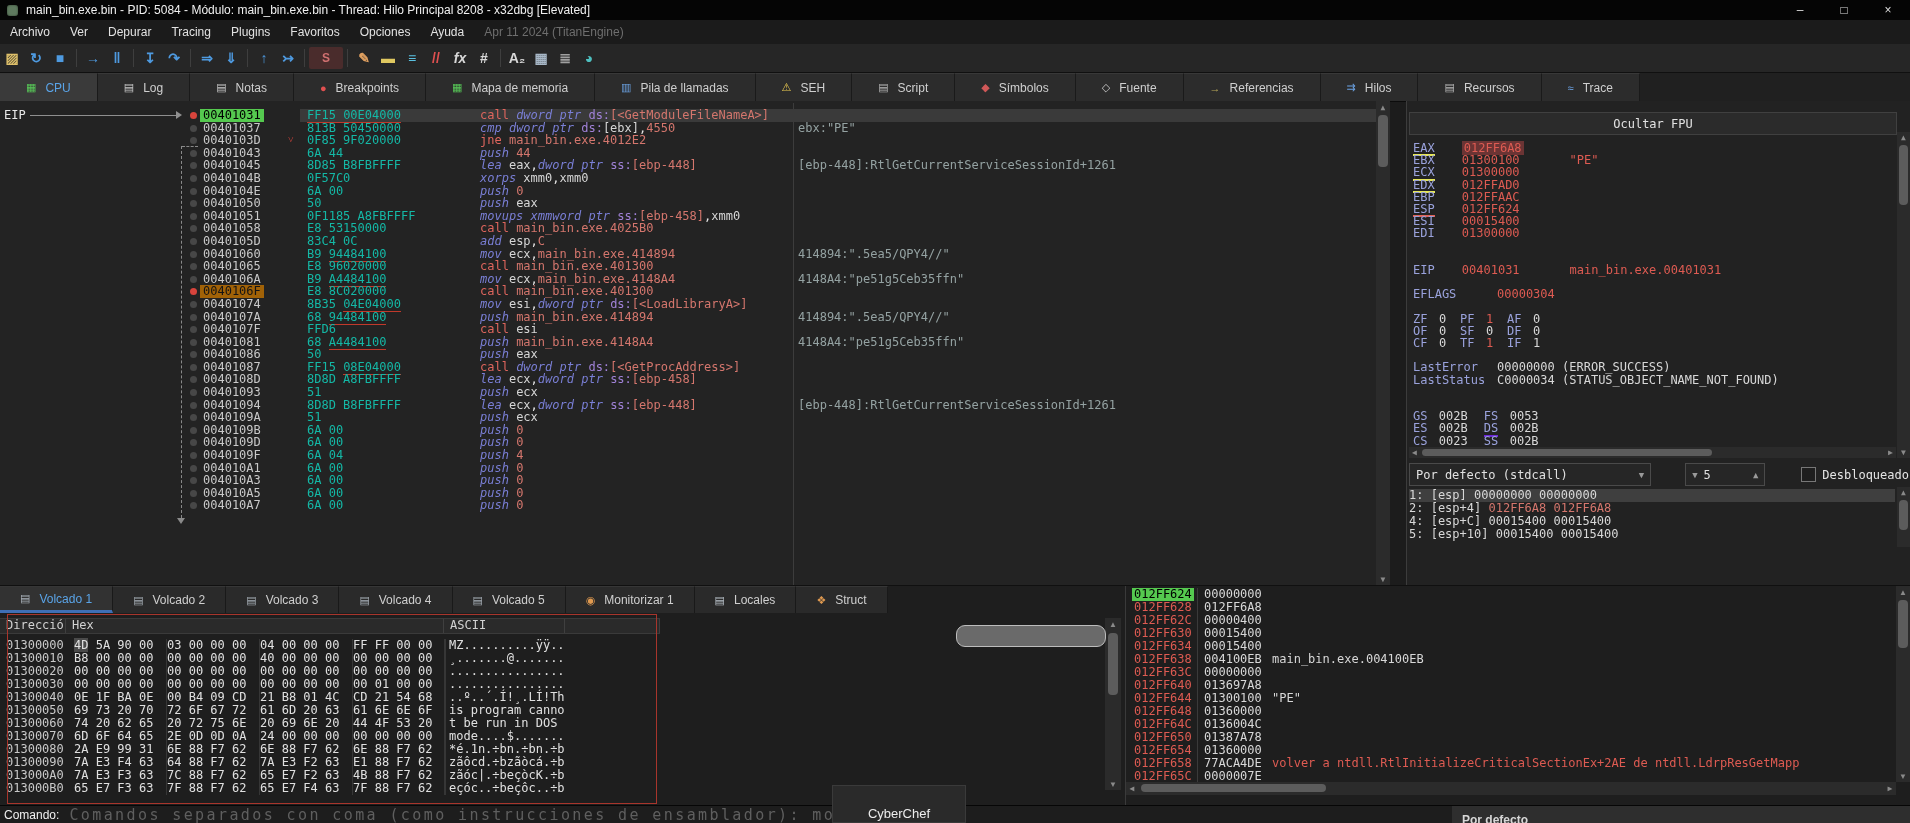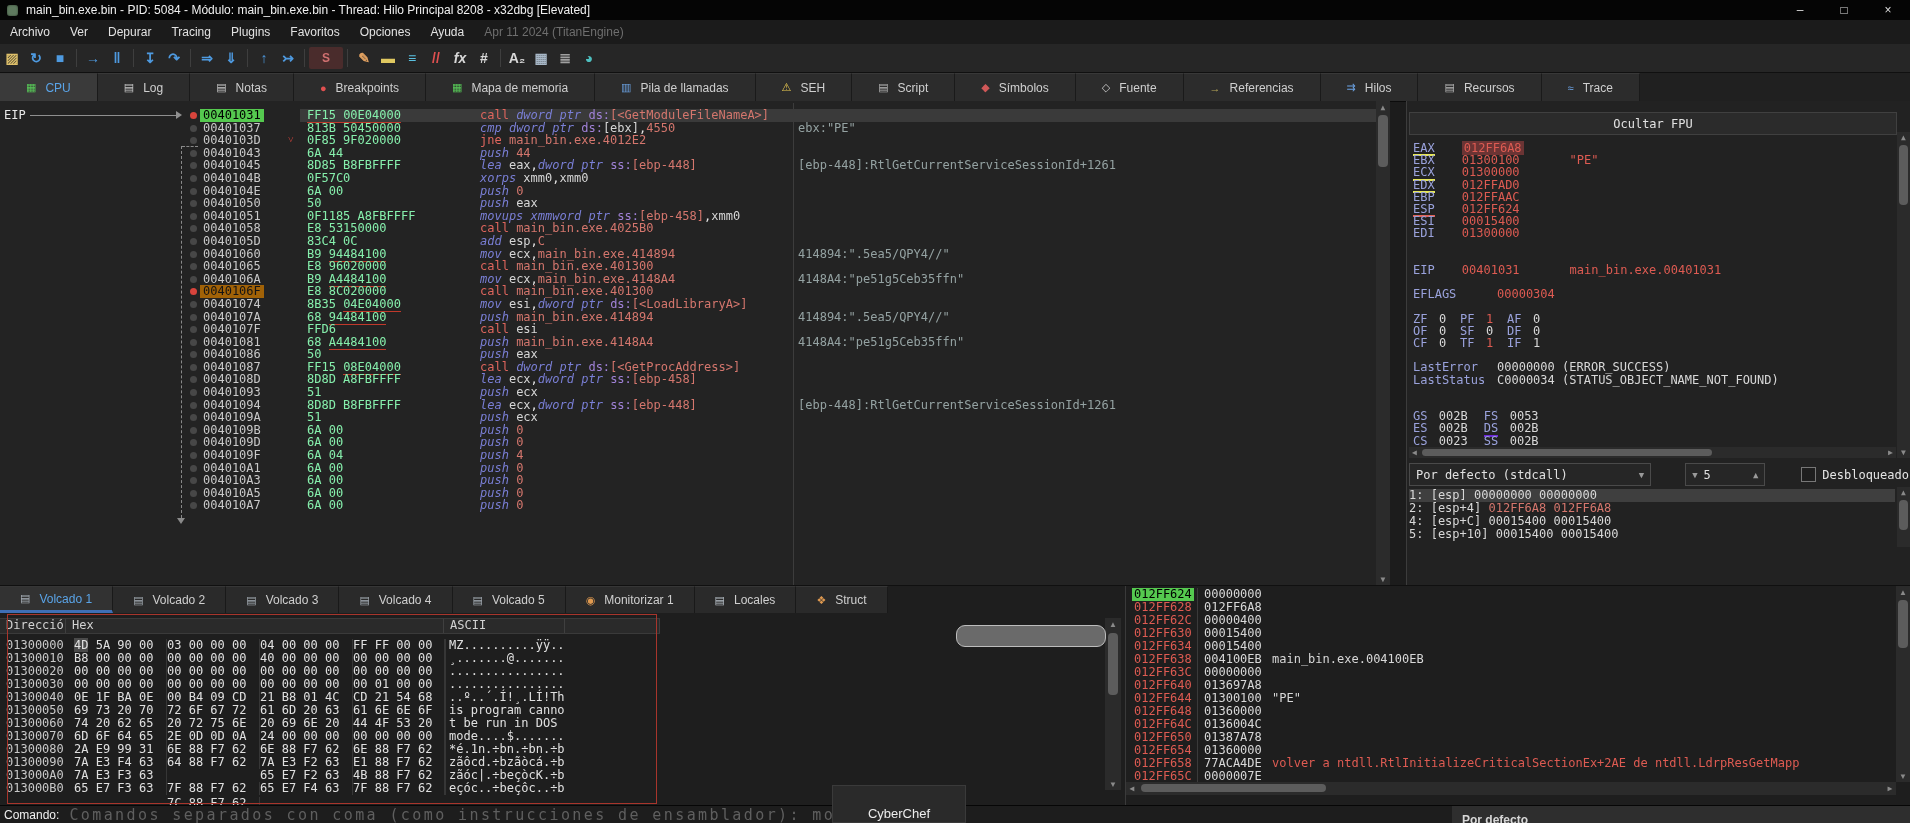--- a/index.html
+++ b/index.html
@@ -35,21 +35,21 @@
   #disasm{position:absolute;left:0;top:101px;width:1390px;height:484px;background:#232323;overflow:hidden;}
   #dis-rows{position:absolute;left:0;top:8px;width:1390px;}
   .drow{position:relative;height:12.6px;line-height:12.6px;font-size:12px;white-space:pre;}
   .drow .sel-bg{position:absolute;left:300px;right:0;top:0;bottom:0;background:#3a3a3a;}
   .dot{position:absolute;left:190px;top:3px;width:7px;height:7px;border-radius:50%;background:#474747;}
   .dot.red{background:#d8443c;}
   .daddr{position:absolute;left:203px;color:#c9c9c9;}
   .daddr.eip{background:#55c94f;color:#000;padding:0 3px;margin-left:-3px;}
   .daddr.bp{background:#a16207;color:#141414;padding:0 3px;margin-left:-3px;}
   .dmark{position:absolute;left:288px;color:#d8443c;font-size:10px;}
-  .dbytes{position:absolute;left:307px;color:#86efac;}
+  .dbytes{position:absolute;left:307px;color:#14b8a6;}
   .dbytes .bu{border-bottom:1px solid #c0392b;}
   .dbytes.selb{border-bottom:1px solid #c0392b;}
   .dinstr{position:absolute;left:480px;}
   .dcomment{position:absolute;left:798px;color:#94a2a2;}
   .t-b{color:#7a7fd6;font-style:italic;} .t-r{color:#e0665e;} .t-r2{color:#d4766d;} .t-p{color:#a182d8;} .t-w{color:#d6d6d6;}
   #dis-divider{position:absolute;left:793px;top:2px;height:520px;width:1px;background:#3c3c3c;}
   #eip-label{position:absolute;left:4px;top:8px;height:12.6px;line-height:12.6px;color:#e8e8e8;font-size:12px;}
   #eip-line{position:absolute;left:30px;top:14px;width:146px;height:1px;background:#8f8f8f;}
   #eip-arrowhead{position:absolute;left:176px;top:10px;width:0;height:0;border-left:6px solid #8f8f8f;border-top:4px solid transparent;border-bottom:4px solid transparent;}
   #jump-line{position:absolute;left:181px;top:45px;height:372px;border-left:1px dashed #8a8a8a;}
@@ -416,21 +416,21 @@
           <div class="hrow"><div class="haddr">01300000</div><div class="hgrp" style="left: 74px;"><span class="selbyte">4D</span> 5A 90 00</div><div class="hgrp" style="left: 167px;">03 00 00 00</div><div class="hgrp" style="left: 260px;">04 00 00 00</div><div class="hgrp" style="left: 353px;">FF FF 00 00</div><div class="hascii">MZ..........ÿÿ..</div></div>
           <div class="hrow"><div class="haddr">01300010</div><div class="hgrp" style="left: 74px;">B8 00 00 00</div><div class="hgrp" style="left: 167px;">00 00 00 00</div><div class="hgrp" style="left: 260px;">40 00 00 00</div><div class="hgrp" style="left: 353px;">00 00 00 00</div><div class="hascii">¸.......@.......</div></div>
           <div class="hrow"><div class="haddr">01300020</div><div class="hgrp" style="left: 74px;">00 00 00 00</div><div class="hgrp" style="left: 167px;">00 00 00 00</div><div class="hgrp" style="left: 260px;">00 00 00 00</div><div class="hgrp" style="left: 353px;">00 00 00 00</div><div class="hascii">................</div></div>
           <div class="hrow"><div class="haddr">01300030</div><div class="hgrp" style="left: 74px;">00 00 00 00</div><div class="hgrp" style="left: 167px;">00 00 00 00</div><div class="hgrp" style="left: 260px;">00 00 00 00</div><div class="hgrp" style="left: 353px;">00 01 00 00</div><div class="hascii">................</div></div>
           <div class="hrow"><div class="haddr">01300040</div><div class="hgrp" style="left: 74px;">0E 1F BA 0E</div><div class="hgrp" style="left: 167px;">00 B4 09 CD</div><div class="hgrp" style="left: 260px;">21 B8 01 4C</div><div class="hgrp" style="left: 353px;">CD 21 54 68</div><div class="hascii">..º..´.Í!¸.LÍ!Th</div></div>
           <div class="hrow"><div class="haddr">01300050</div><div class="hgrp" style="left: 74px;">69 73 20 70</div><div class="hgrp" style="left: 167px;">72 6F 67 72</div><div class="hgrp" style="left: 260px;">61 6D 20 63</div><div class="hgrp" style="left: 353px;">61 6E 6E 6F</div><div class="hascii">is program canno</div></div>
           <div class="hrow"><div class="haddr">01300060</div><div class="hgrp" style="left: 74px;">74 20 62 65</div><div class="hgrp" style="left: 167px;">20 72 75 6E</div><div class="hgrp" style="left: 260px;">20 69 6E 20</div><div class="hgrp" style="left: 353px;">44 4F 53 20</div><div class="hascii">t be run in DOS </div></div>
           <div class="hrow"><div class="haddr">01300070</div><div class="hgrp" style="left: 74px;">6D 6F 64 65</div><div class="hgrp" style="left: 167px;">2E 0D 0D 0A</div><div class="hgrp" style="left: 260px;">24 00 00 00</div><div class="hgrp" style="left: 353px;">00 00 00 00</div><div class="hascii">mode....$.......</div></div>
           <div class="hrow"><div class="haddr">01300080</div><div class="hgrp" style="left: 74px;">2A E9 99 31</div><div class="hgrp" style="left: 167px;">6E 88 F7 62</div><div class="hgrp" style="left: 260px;">6E 88 F7 62</div><div class="hgrp" style="left: 353px;">6E 88 F7 62</div><div class="hascii">*é.1n.÷bn.÷bn.÷b</div></div>
           <div class="hrow"><div class="haddr">01300090</div><div class="hgrp" style="left: 74px;">7A E3 F4 63</div><div class="hgrp" style="left: 167px;">64 88 F7 62</div><div class="hgrp" style="left: 260px;">7A E3 F2 63</div><div class="hgrp" style="left: 353px;">E1 88 F7 62</div><div class="hascii">zãôcd.÷bzãòcá.÷b</div></div>
-          <div class="hrow"><div class="haddr">013000A0</div><div class="hgrp" style="left: 74px;">7A E3 F3 63</div><div class="hgrp" style="left: 167px; margin-top: 28px;">7C 88 F7 62</div><div class="hgrp" style="left: 260px;">65 E7 F2 63</div><div class="hgrp" style="left: 353px;">4B 88 F7 62</div><div class="hascii">zãóc|.÷beçòcK.÷b</div></div>
+          <div class="hrow"><div class="haddr">013000A0</div><div class="hgrp" style="left: 74px;">7A E3 F3 63</div><div class="hgrp" style="left: 167px;">7C 88 F7 62</div><div class="hgrp" style="left: 260px;">65 E7 F2 63</div><div class="hgrp" style="left: 353px;">4B 88 F7 62</div><div class="hascii">zãóc|.÷beçòcK.÷b</div></div>
           <div class="hrow"><div class="haddr">013000B0</div><div class="hgrp" style="left: 74px;">65 E7 F3 63</div><div class="hgrp" style="left: 167px;">7F 88 F7 62</div><div class="hgrp" style="left: 260px;">65 E7 F4 63</div><div class="hgrp" style="left: 353px;">7F 88 F7 62</div><div class="hascii">eçóc..÷beçôc..÷b</div></div>
         </div>
     </div>
     <div id="dump-vscroll" class="sb">
       <div class="sb-arrow" style="height:12px;">▲</div>
       <div class="sb-thumb" style="margin:3px 3px;height:62px;"></div>
       <div class="sb-arrow abs" style="left:0;right:0;bottom:0;height:12px;">▼</div>
     </div>
     <div id="mystery-hbar"></div>
     <div id="red-rect"></div>

